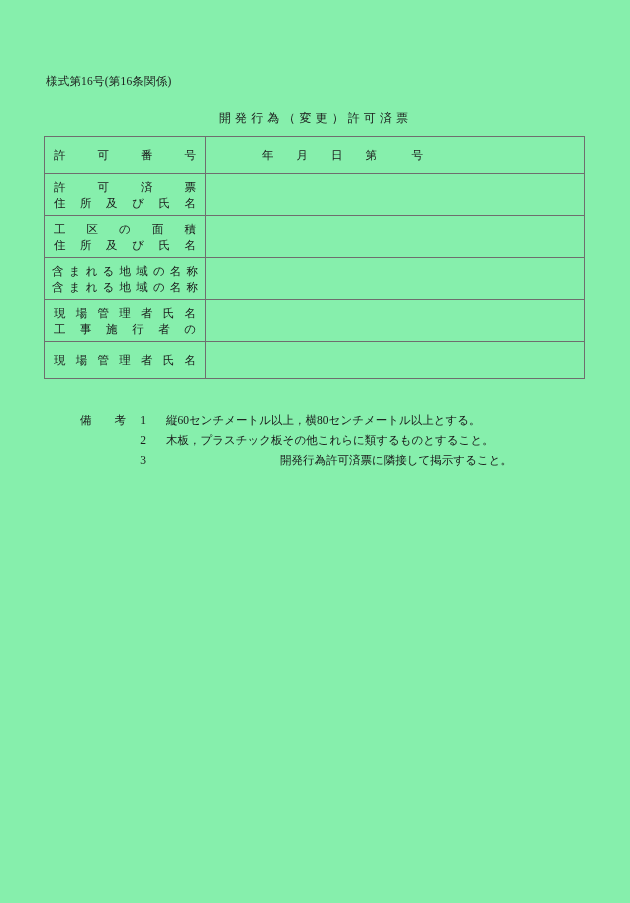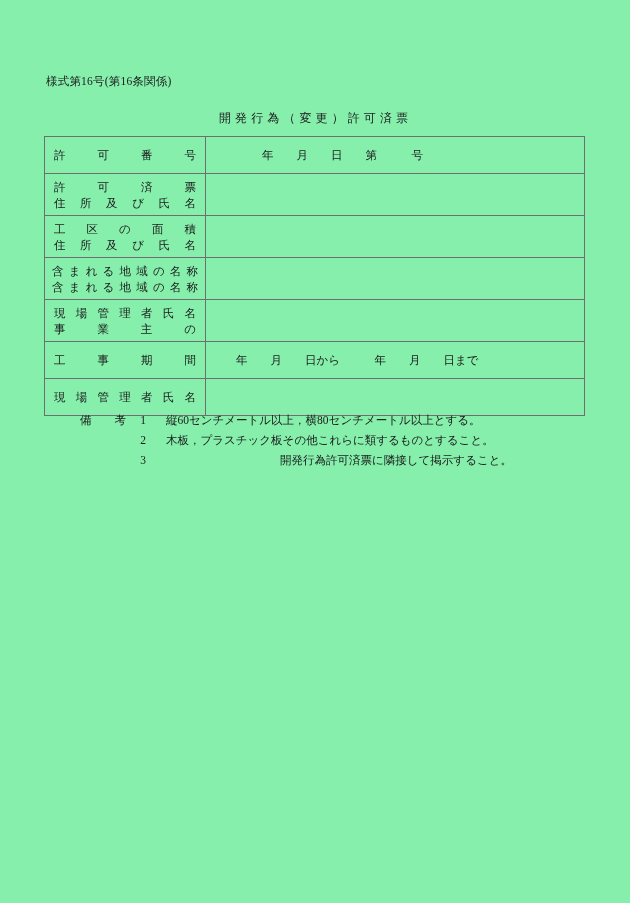--- a/index.html
+++ b/index.html
@@ -181,35 +181,27 @@
           <span class="lbl two-line tight">含まれる地域の名称</span>
         </td>
         <td class="value-cell">
           <span class="val"></span>
         </td>
       </tr>
 
       <tr class="row-tall">
         <td class="label-cell">
           <span class="lbl two-line">現場管理者氏名</span>
-          <span class="lbl two-line">事業主の</span>
-        </td>
-        <td class="value-cell">
-          <span class="val"></span>
-        </td>
-      </tr>
-
-      <tr>
-        <td class="label-cell">
-          <span class="lbl">工事期間</span>
-        </td>
-        <td class="value-cell">
-          <span class="val period">年　　月　　日から　　　年　　月　　日まで</span>
-        </td>
-      </tr>
+          <span class="lbl two-line">工事施行者の</span>
+        </td>
+        <td class="value-cell">
+          <span class="val"></span>
+        </td>
+      </tr>
+
 
       <tr>
         <td class="label-cell">
           <span class="lbl">現場管理者氏名</span>
         </td>
         <td class="value-cell">
           <span class="val"></span>
         </td>
       </tr>
     </tbody>

